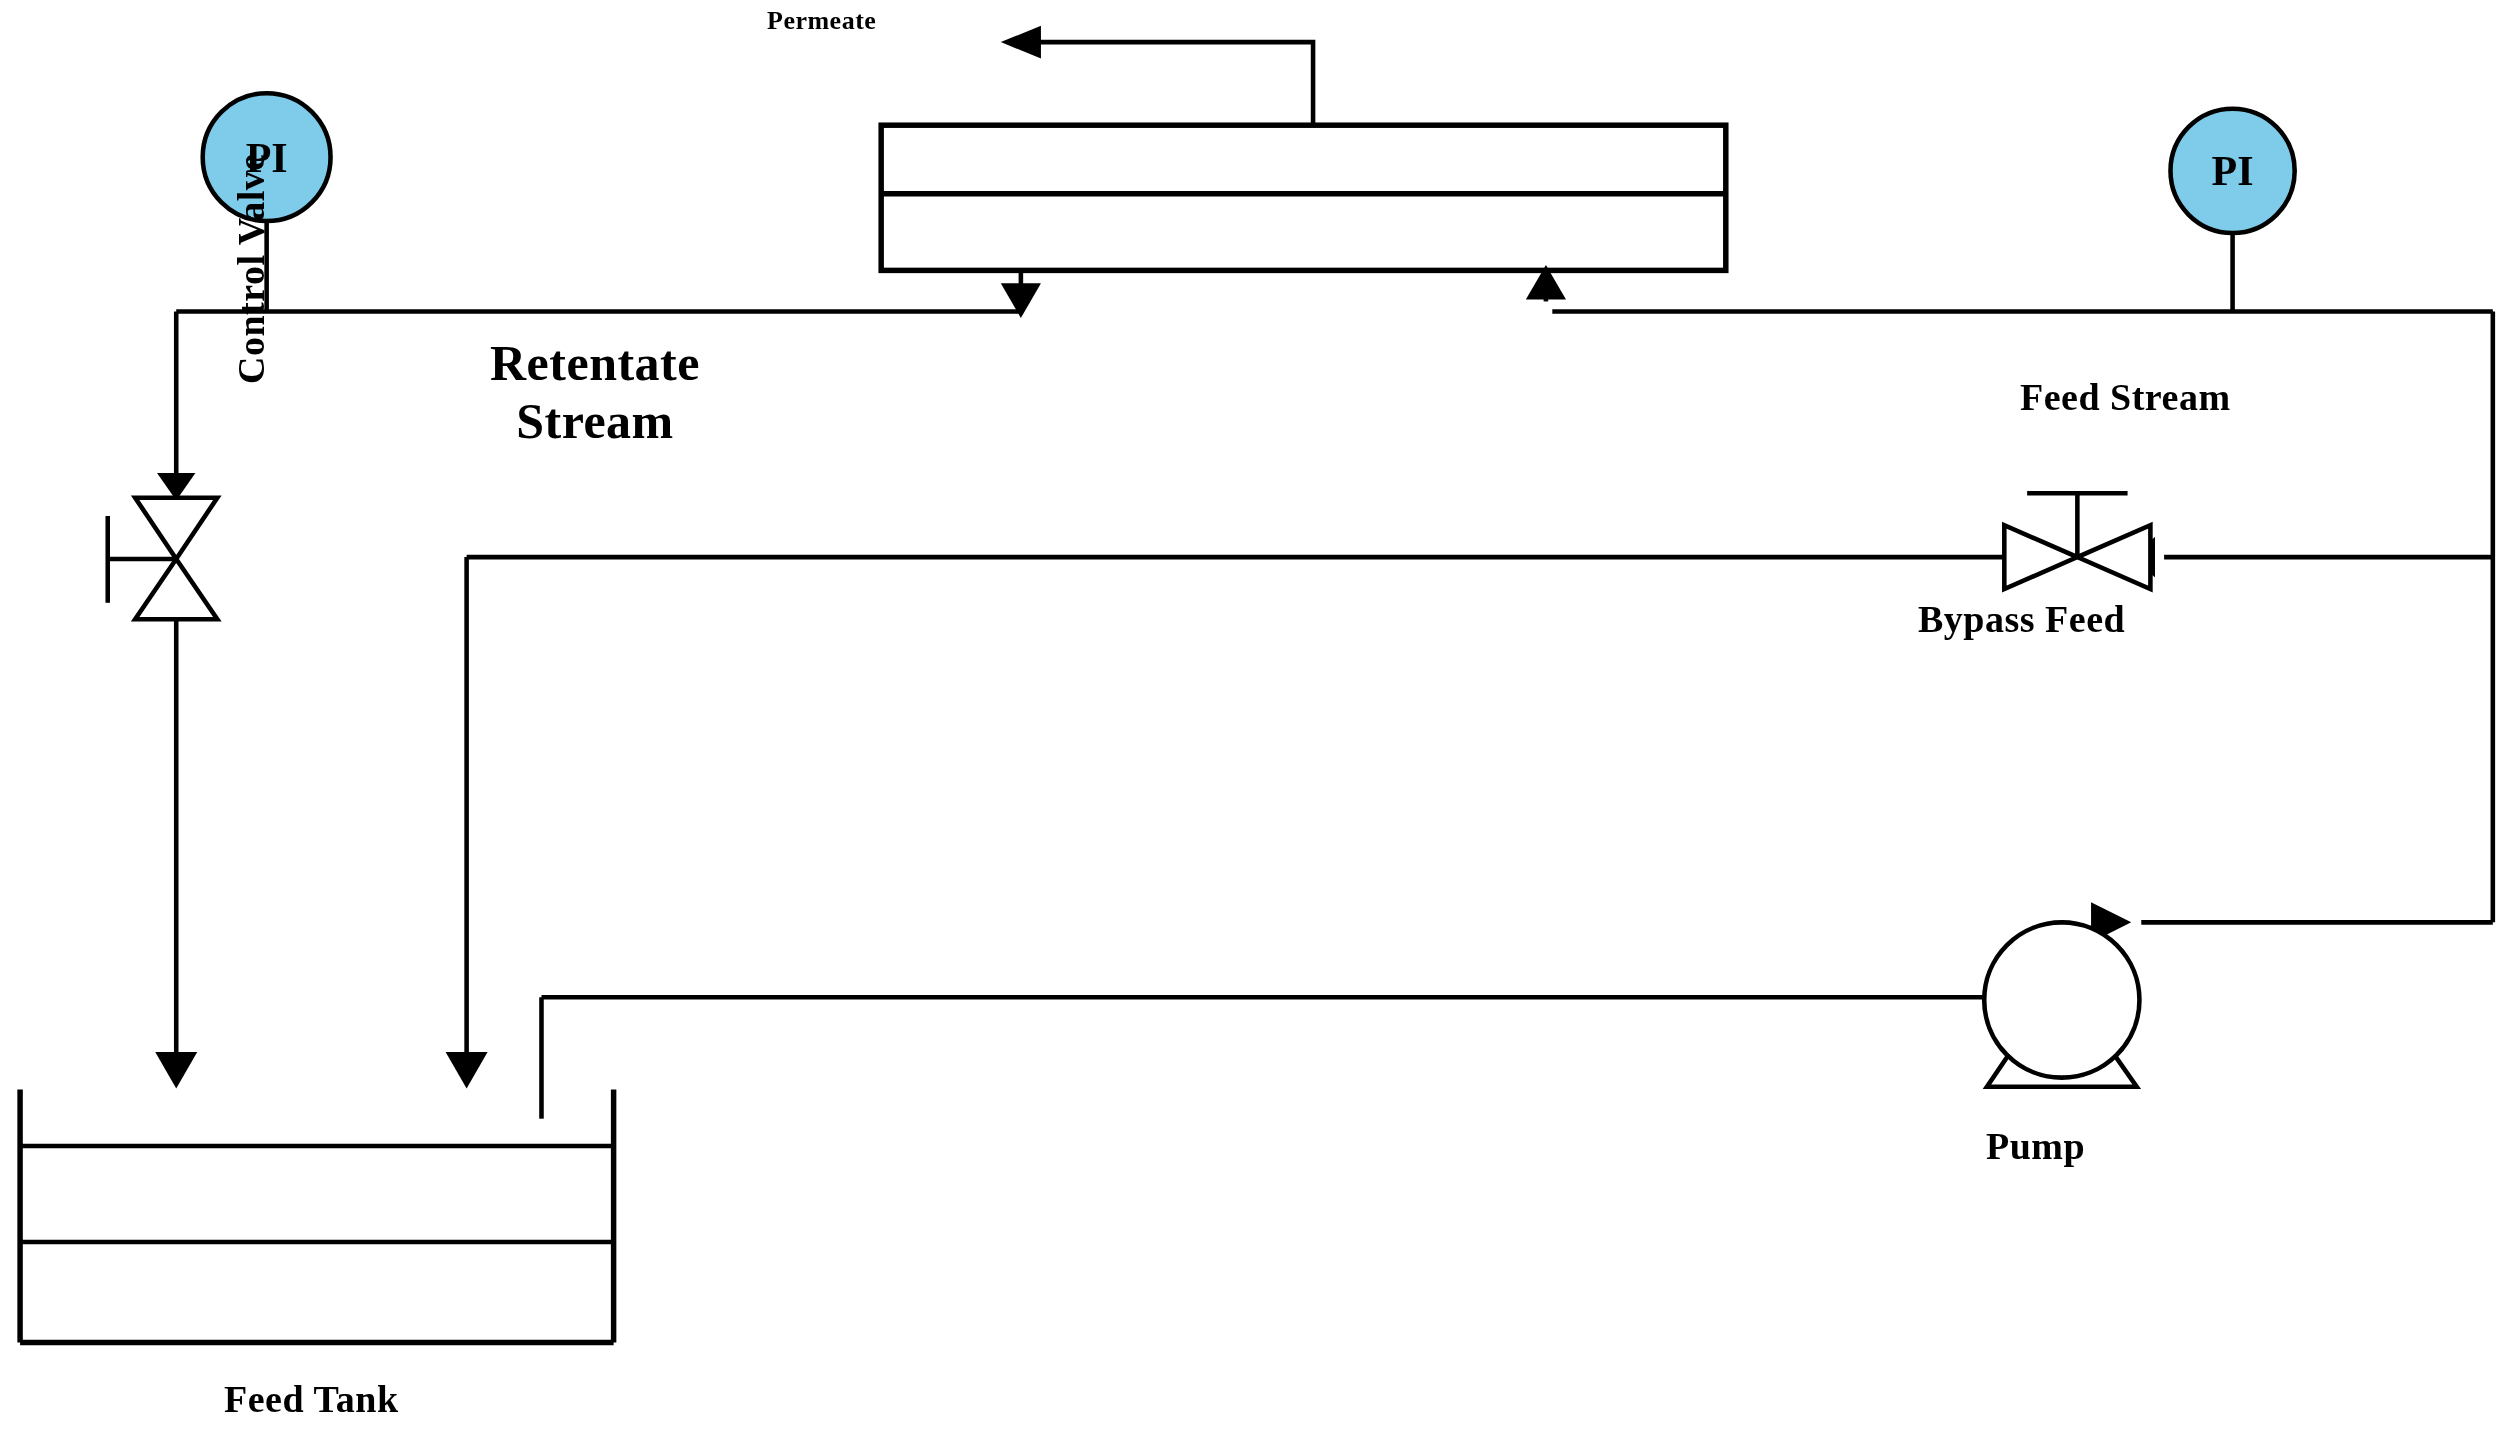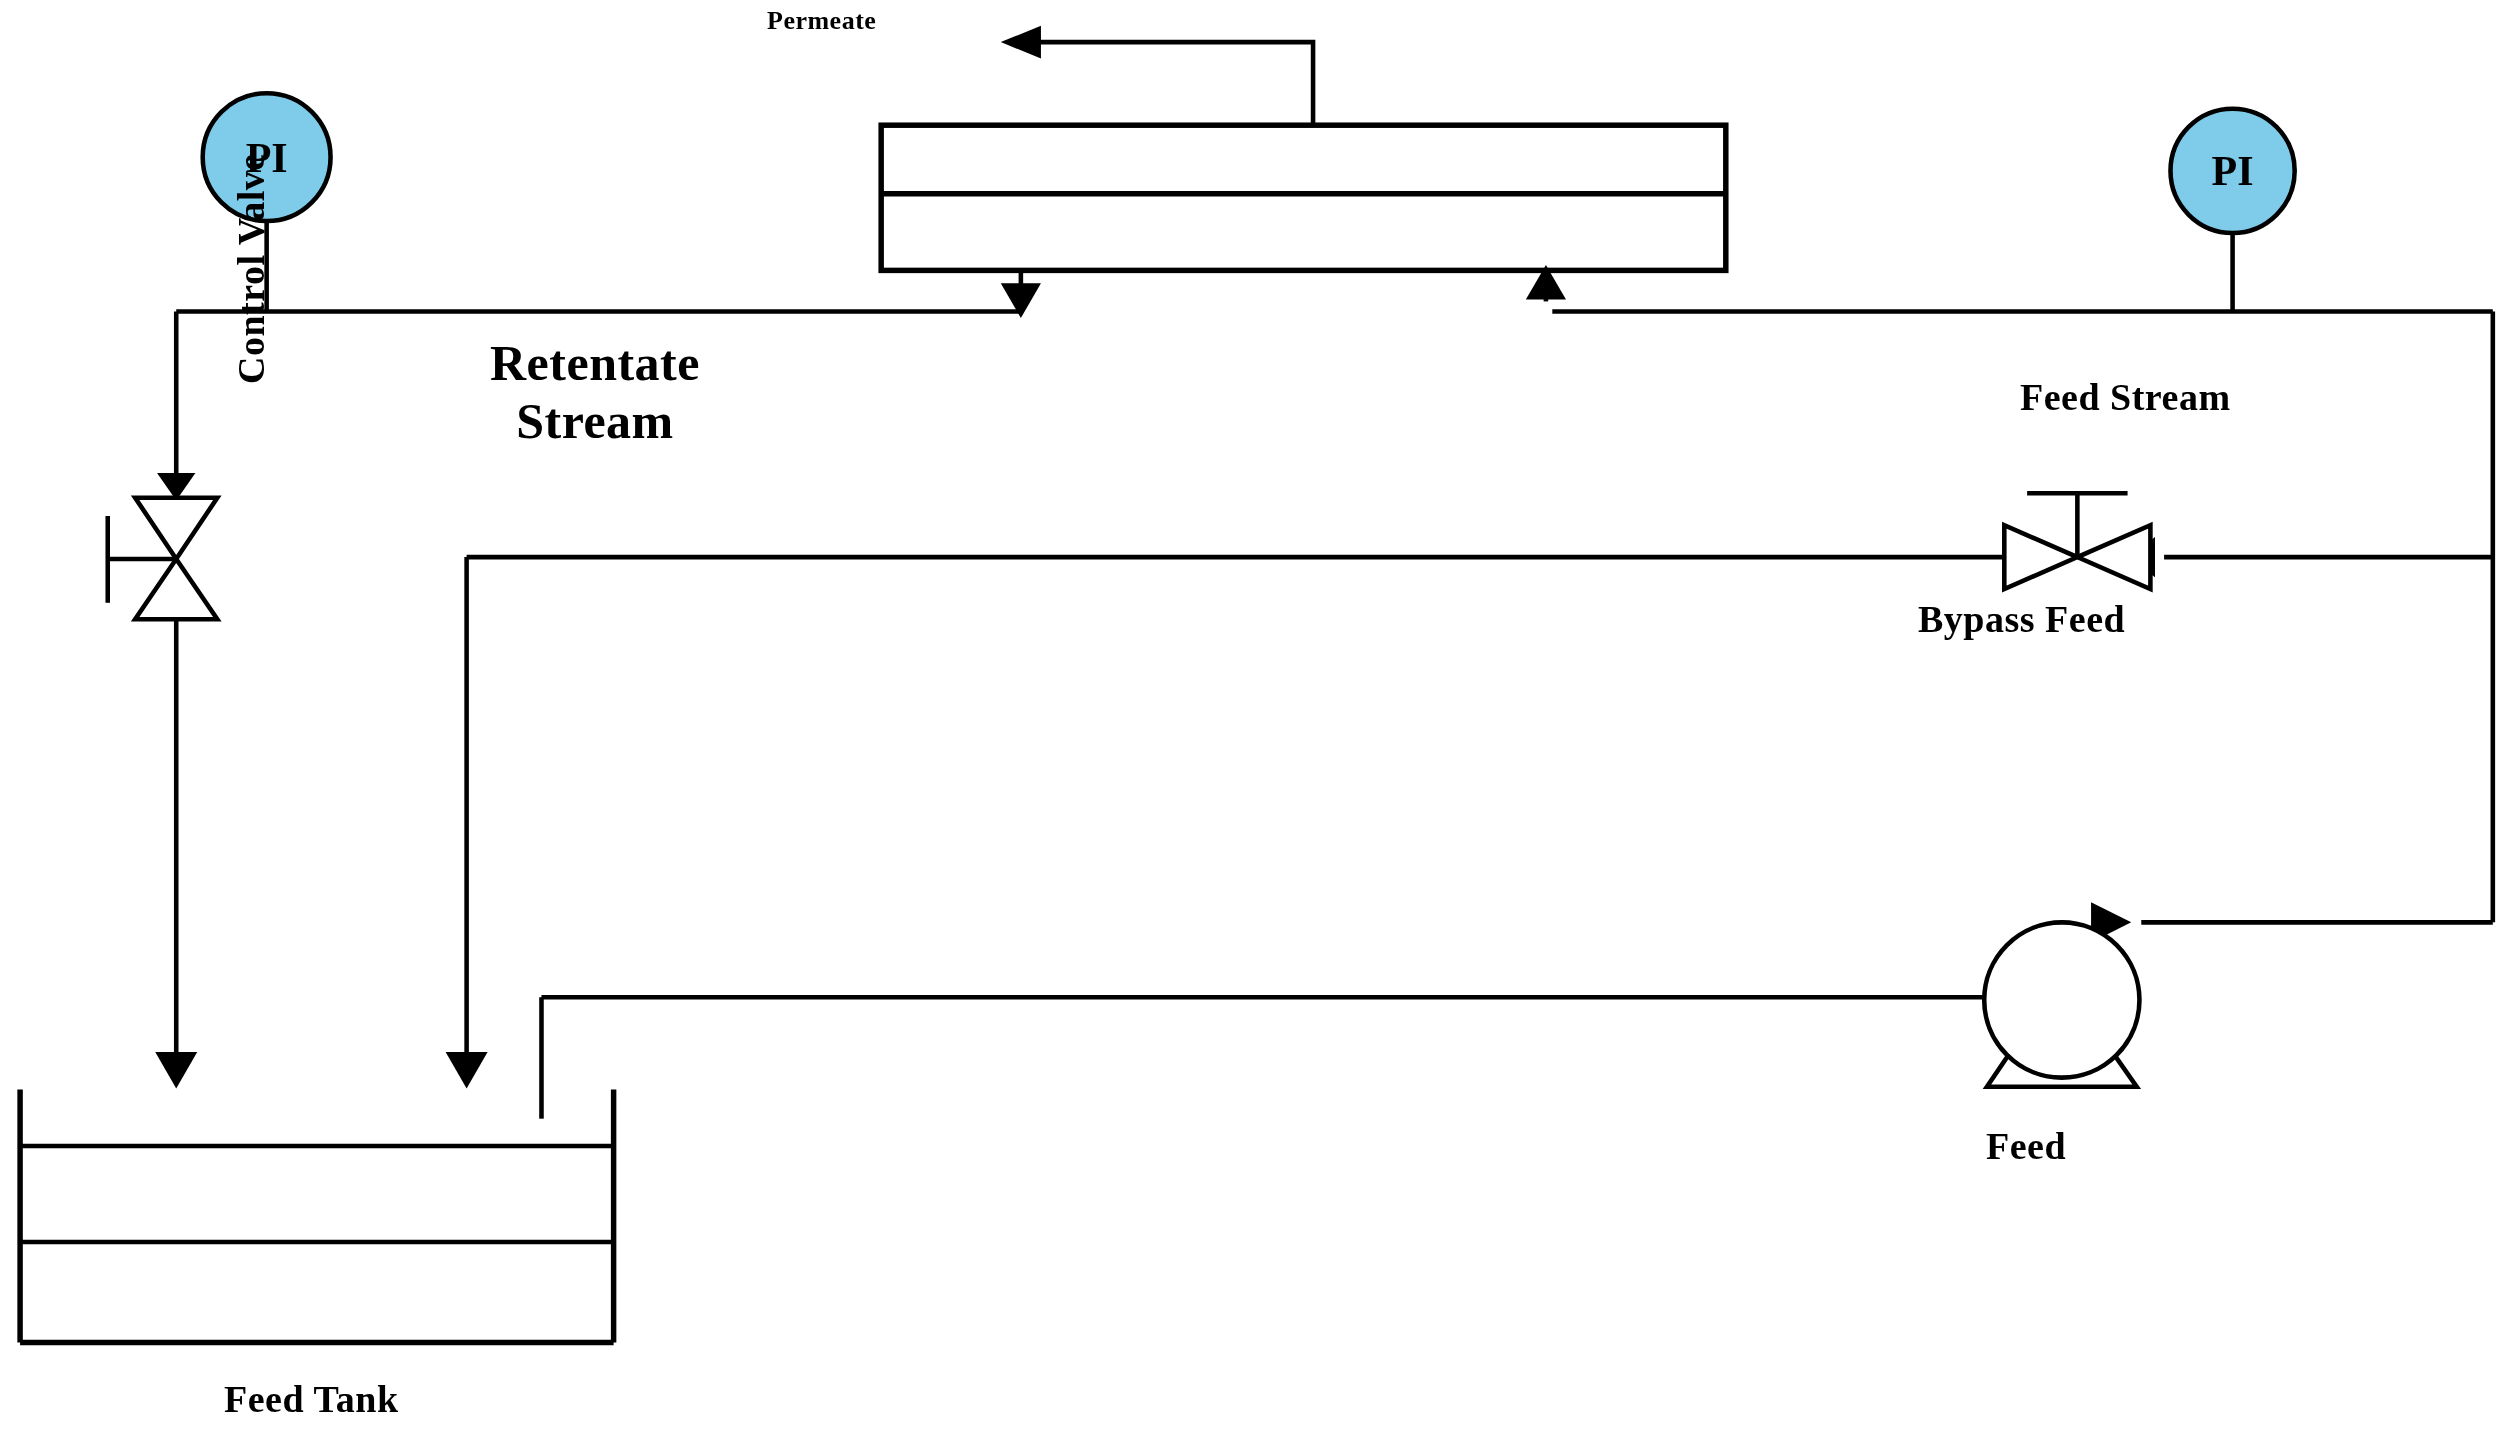--- a/index.html
+++ b/index.html
@@ -214,18 +214,18 @@
     <div>Retentate</div>
     <div style="text-align:center;">Stream</div>
   </div>
 
   <div class="lbl lbl-feedstream">Feed Stream</div>
 
   <div class="lbl lbl-controlvalve">Control Valve</div>
 
   <div class="lbl lbl-bypass">Bypass Feed</div>
 
-  <div class="lbl lbl-pump">Feed</div>
+  <div class="lbl lbl-pump">Pump</div>
 
   <div class="lbl lbl-feedtank">Feed Tank</div>
 
 </div>
 
 
 </body></html>

